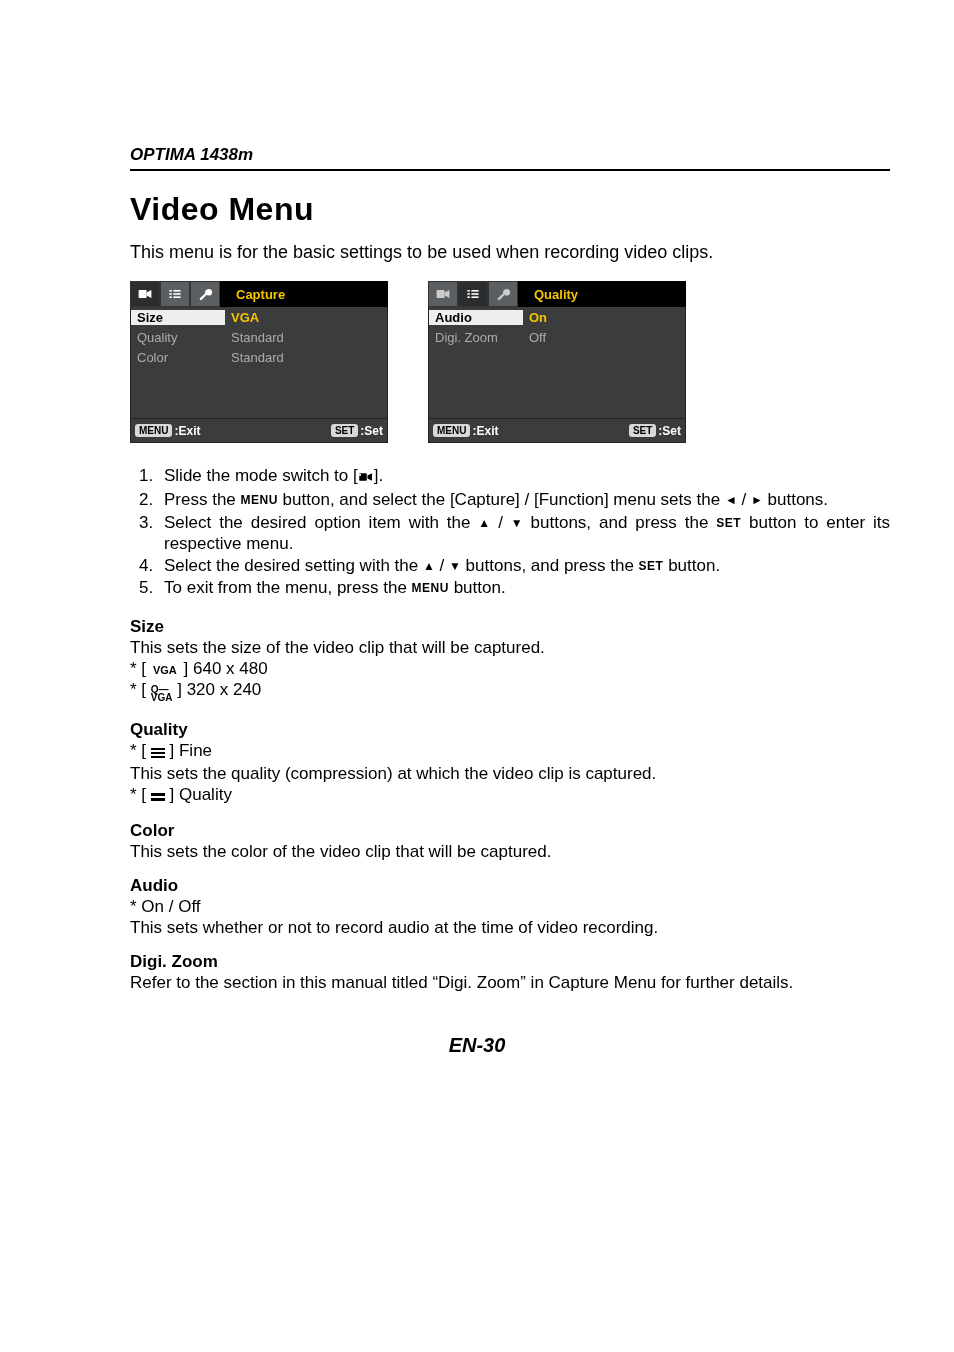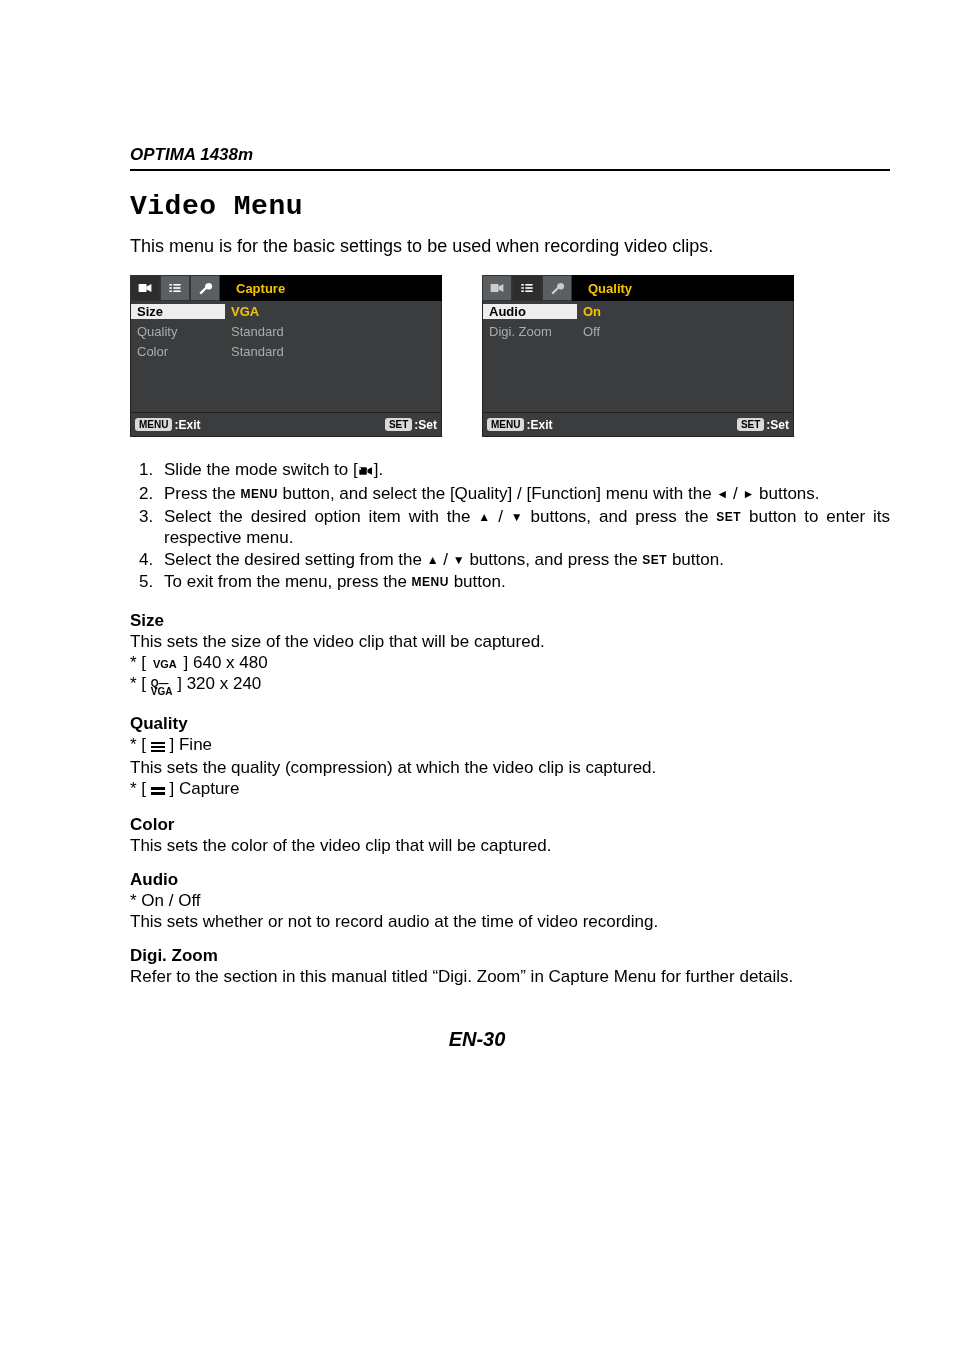--- a/index.html
+++ b/index.html
@@ -21,39 +21,39 @@
     font-style: italic;
     font-weight: bold;
     font-size: 17px;
     margin-bottom: 4px;
   }
   .rule {
     border-top: 2px solid #000;
     margin-bottom: 20px;
   }
   .title {
-    font-family: Liberation Mono, monospace;
+    font-family: Liberation Sans, sans-serif;
     font-weight: 900;
-    font-size: 28px;
+    font-size: 32px;
     letter-spacing: 0.5px;
     margin-bottom: 14px;
   }
   .intro {
     font-size: 18px;
     margin-bottom: 18px;
   }
 
   
   .shots {
     display: flex;
     gap: 40px;
     margin-bottom: 22px;
   }
   .shot {
-    width: 312px;
+    width: 258px;
     font-family: Arial, sans-serif;
     font-size: 13px;
   }
   .shot-header {
     display: flex;
     align-items: stretch;
     height: 26px;
   }
   .tab {
     width: 30px;
@@ -303,27 +303,27 @@
 
   <ol class="steps">
     <li>
       <span>Slide the mode switch to [</span><span class="inline-icon"><svg width="16" height="12" viewBox="0 0 20 16">
             <rect x="1" y="3" width="10" height="10" rx="1" fill="#000"></rect>
             <polygon points="12,6 18,3 18,13 12,10" fill="#000"></polygon>
             <circle cx="2" cy="5" r="1.5" fill="#fff"></circle>
           </svg></span><span>].</span>
     </li>
     <li>
-      <span>Press the </span><span class="smallcaps">MENU</span><span> button, and select the [Quality] / [Function] menu with the </span><span class="tri">◄</span> / <span class="tri">►</span><span> buttons.</span>
+      <span>Press the </span><span class="smallcaps">MENU</span><span> button, and select the [Capture] / [Function] menu sets the </span><span class="tri">◄</span> / <span class="tri">►</span><span> buttons.</span>
     </li>
     <li>
       <span>Select the desired option item with the </span><span class="tri">▲</span> / <span class="tri">▼</span><span> buttons, and press the </span><span class="smallcaps">SET</span><span> button to enter its respective menu.</span>
     </li>
     <li>
-      <span>Select the desired setting from the </span><span class="tri">▲</span> / <span class="tri">▼</span><span> buttons, and press the </span><span class="smallcaps">SET</span><span> button.</span>
+      <span>Select the desired setting with the </span><span class="tri">▲</span> / <span class="tri">▼</span><span> buttons, and press the </span><span class="smallcaps">SET</span><span> button.</span>
     </li>
     <li>
       <span>To exit from the menu, press the </span><span class="smallcaps">MENU</span><span> button.</span>
     </li>
   </ol>
 
   <div class="sec">
     <div class="h">Size</div>
     <p>This sets the size of the video clip that will be captured.</p>
     <p>* [ <span class="sz-label">VGA</span><span> ] 640 x 480</span></p>
@@ -334,21 +334,21 @@
     <div class="h">Quality</div>
     <p>* [ <span class="inline-icon"><svg width="14" height="10" viewBox="0 0 14 10">
             <rect x="0" y="0" width="14" height="2" fill="#000"></rect>
             <rect x="0" y="4" width="14" height="2" fill="#000"></rect>
             <rect x="0" y="8" width="14" height="2" fill="#000"></rect>
           </svg></span><span> ] Fine</span></p>
     <p>This sets the quality (compression) at which the video clip is captured.</p>
     <p>* [ <span class="inline-icon"><svg width="14" height="10" viewBox="0 0 14 10">
             <rect x="0" y="1" width="14" height="3" fill="#000"></rect>
             <rect x="0" y="6" width="14" height="3" fill="#000"></rect>
-          </svg></span><span> ] Capture</span></p>
+          </svg></span><span> ] Quality</span></p>
   </div>
 
   <div class="sec">
     <div class="h">Color</div>
     <p>This sets the color of the video clip that will be captured.</p>
   </div>
 
   <div class="sec">
     <div class="h">Audio</div>
     <p>*  On / Off</p>

